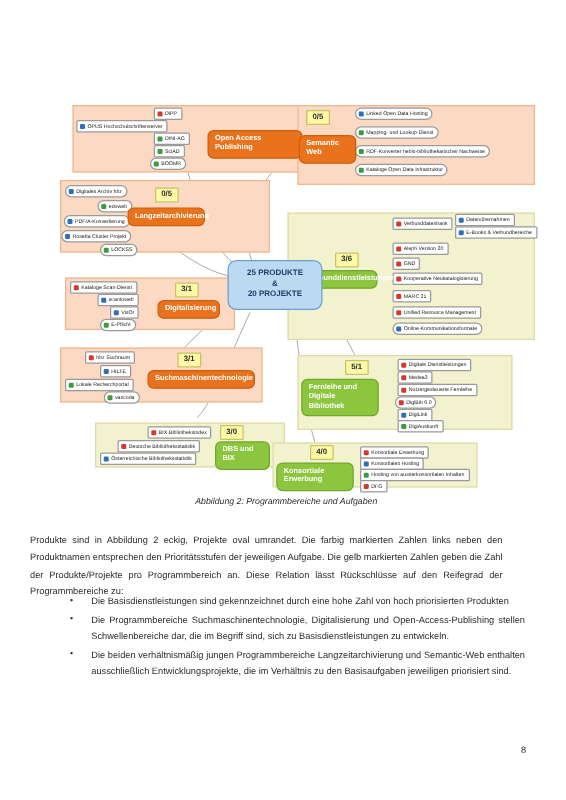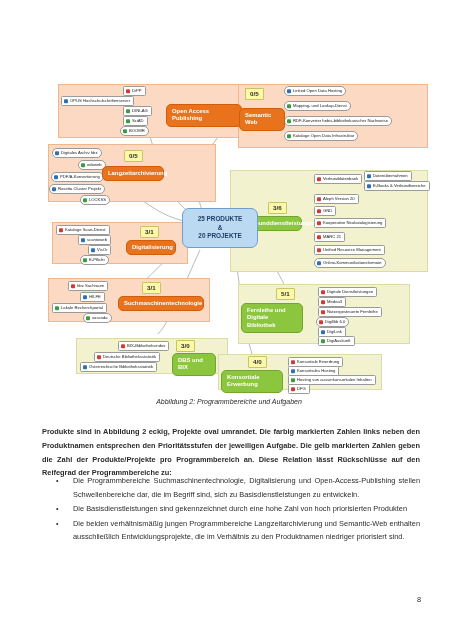--- a/index.html
+++ b/index.html
@@ -63,22 +63,22 @@
   .p1 .dot{background:#d13b2e;}
   .p2 .dot{background:#2f6fb5;}
   .p3 .dot{background:#3b9a42;}
 
   .fig-caption{
     position:absolute;left:30px;top:398px;width:398px;
     text-align:center;font-style:italic;font-size:7px;color:#2b2b2b;
   }
 
   .body-para{
-    position:absolute;left:42px;top:418px;width:378px;
-    font-size:7.4px;line-height:13.6px;color:#2b2b2b;text-align:justify;font-weight:bold;
+    position:absolute;left:24px;top:418px;width:378px;
+    font-size:7.4px;line-height:13.6px;color:#2b2b2b;text-align:justify;
   }
 
   .bullets{position:absolute;left:38px;top:474px;width:382px;}
   .bullet{position:relative;padding-left:35px;margin-bottom:1px;
     font-size:7.4px;line-height:13.6px;color:#2b2b2b;text-align:justify;}
   .bullet::before{content:"\2022";position:absolute;left:18px;top:0;font-size:7px;}
 
   .pageno{position:absolute;right:32px;bottom:36px;font-size:7.4px;color:#2b2b2b;}
 </style>
 </head>
@@ -190,20 +190,20 @@
       <div>20 PROJEKTE</div>
     </div>
 
   </div>
 
   <div class="fig-caption">Abbildung 2: Programmbereiche und Aufgaben</div>
 
   <p class="body-para">Produkte sind in Abbildung 2 eckig, Projekte oval umrandet. Die farbig markierten Zahlen links neben den Produktnamen entsprechen den Prioritätsstufen der jeweiligen Aufgabe. Die gelb markierten Zahlen geben die Zahl der Produkte/Projekte pro Programmbereich an. Diese Relation lässt Rückschlüsse auf den Reifegrad der Programmbereiche zu:</p>
 
   <div class="bullets">
+    <div class="bullet">Die Basisdienstleistungen sind gekennzeichnet durch eine hohe Zahl von hoch priorisierten Produkten</div>
     <div class="bullet">Die Programmbereiche Suchmaschinentechnologie, Digitalisierung und Open-Access-Publishing stellen Schwellenbereiche dar, die im Begriff sind, sich zu Basisdienstleistungen zu entwickeln.</div>
-    <div class="bullet">Die Basisdienstleistungen sind gekennzeichnet durch eine hohe Zahl von hoch priorisierten Produkten</div>
-    <div class="bullet">Die beiden verhältnismäßig jungen Programmbereiche Langzeitarchivierung und Semantic-Web enthalten ausschließlich Entwicklungsprojekte, die im Verhältnis zu den Produktnamen niedriger priorisiert sind.</div>
+    <div class="bullet">Die beiden verhältnismäßig jungen Programmbereiche Langzeitarchivierung und Semantic-Web enthalten ausschließlich Entwicklungsprojekte, die im Verhältnis zu den Basisaufgaben jeweiligen priorisiert sind.</div>
   </div>
 
   <div class="pageno">8</div>
 
 </div>
 
 </body></html>

